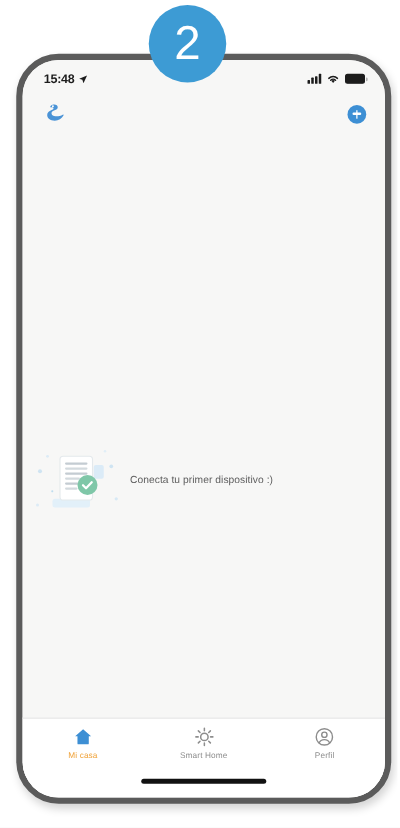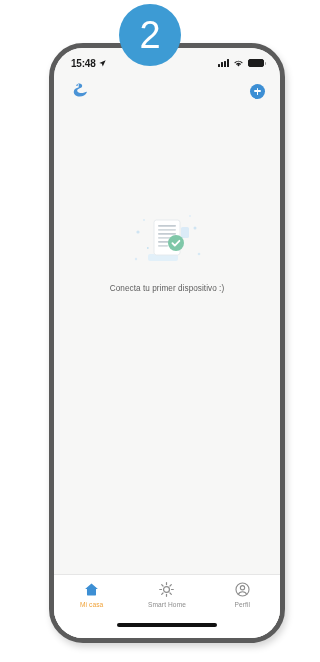--- a/index.html
+++ b/index.html
@@ -32,30 +32,29 @@
     font-weight: 400;
     line-height: 1;
     z-index: 20;
   }
 
   
   .phone-frame {
     position: absolute;
     left: 13px;
     top: 43px;
-    width: 236px;
+    width: 300px;
     height: 600px;
     border: 5px solid #5b5b5b;
     border-radius: 34px;
     background: #f7f7f6;
     box-sizing: border-box;
     overflow: hidden;
     box-shadow: 2px 4px 7px rgba(0,0,0,0.17);
     z-index: 10;
-    margin-left: 36px;
   }
   .phone-screen {
     position: absolute;
     inset: 0;
     background: #f7f7f6;
     display: flex;
     flex-direction: column;
   }
 
   
@@ -136,21 +135,21 @@
     background: #ffffff;
     border-radius: 1px;
   }
   .add-btn::before { width: 7px; height: 1.8px; }
   .add-btn::after  { width: 1.8px; height: 7px; }
 
   
   .content-area {
     flex: 1;
     display: flex;
-    flex-direction: column;
+    flex-direction: row;
     align-items: center;
     padding-top: 96px;
     box-sizing: border-box;
   }
   .empty-illustration {
     width: 86px;
     height: 70px;
     position: relative;
     margin-bottom: 10px;
   }

